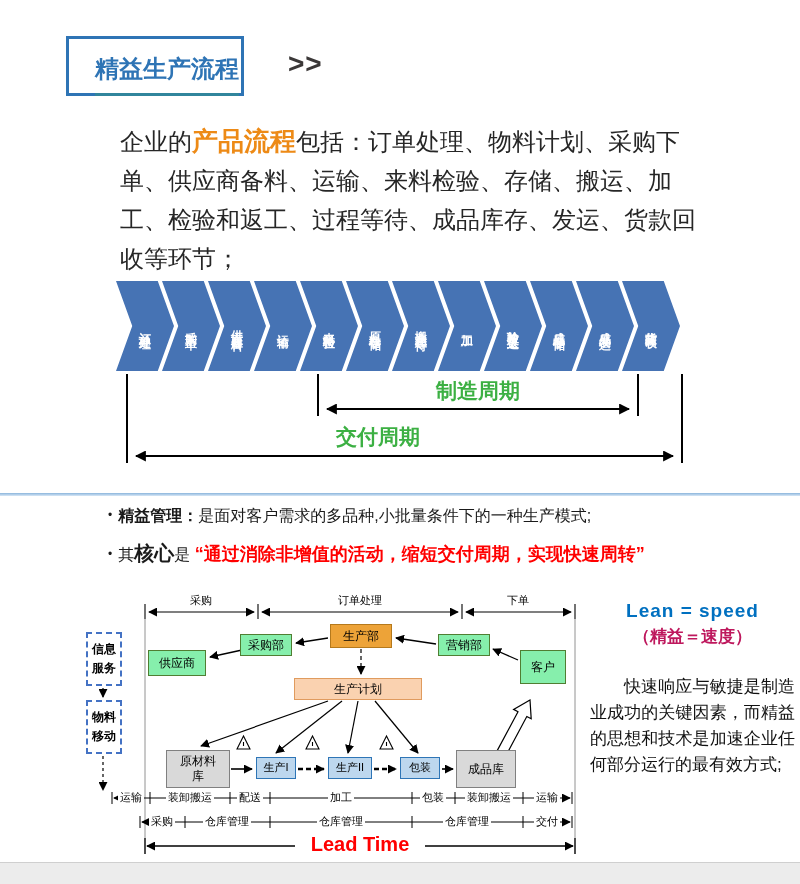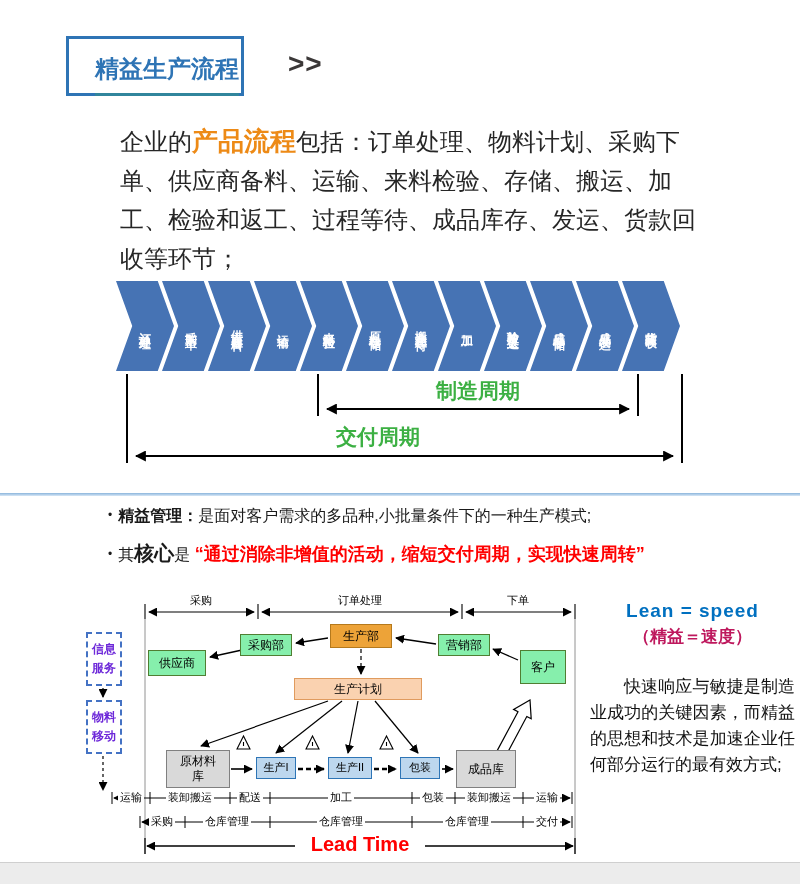--- a/index.html
+++ b/index.html
@@ -44,21 +44,21 @@
   .diagram{position:absolute;left:80px;top:588px;width:512px;height:272px;}
   .diagram svg{position:absolute;left:0;top:0;}
   .dbox{position:absolute;display:flex;align-items:center;justify-content:center;text-align:center;
         box-sizing:border-box;font-size:12px;color:#000;line-height:1.25;}
   .dbox span{display:block;}
   .green{background:#86efac;border:1px solid #507e32;}
   .orange{background:#eda338;border:1px solid #b5791c;}
   .peach{background:#fad2b0;border:1px solid #e09b5e;}
   .grayb{background:#d9d9d9;border:1px solid #808080;}
   .blueb{background:#bdd7ee;border:1px solid #2e75b6;font-size:11px;}
-  .dashedb{background:#fff;border:2px dashed #4472c4;color:#6d28d9;font-weight:bold;line-height:1.6;justify-content:center;}
+  .dashedb{background:#fff;border:2px dashed #4472c4;color:#000000;font-weight:bold;line-height:1.6;justify-content:center;}
   .tlabel{position:absolute;transform:translateX(-50%);font-size:11px;color:#000;white-space:nowrap;background:#fff;padding:0 2px;line-height:13px;}
   .mlabel{position:absolute;transform:translateX(-50%);font-size:11px;color:#000;white-space:nowrap;background:#fff;padding:0 2px;line-height:13px;}
   .leadtime{position:absolute;left:280px;top:245px;transform:translateX(-50%);font-size:20px;font-weight:bold;color:#ff0000;background:#fff;padding:0 4px;text-align:center;}
 
   
   .aside{position:absolute;left:590px;top:600px;width:205px;}
   .aside-l1{text-align:center;font-size:19px;font-weight:bold;color:#0070c0;letter-spacing:1px;}
   .aside-l2{text-align:center;font-size:17px;font-weight:bold;color:#be185d;margin-top:3px;}
   .aside-body{margin-top:26px;font-size:17px;line-height:26px;color:#111;text-align:justify;text-indent:2em;}
 

